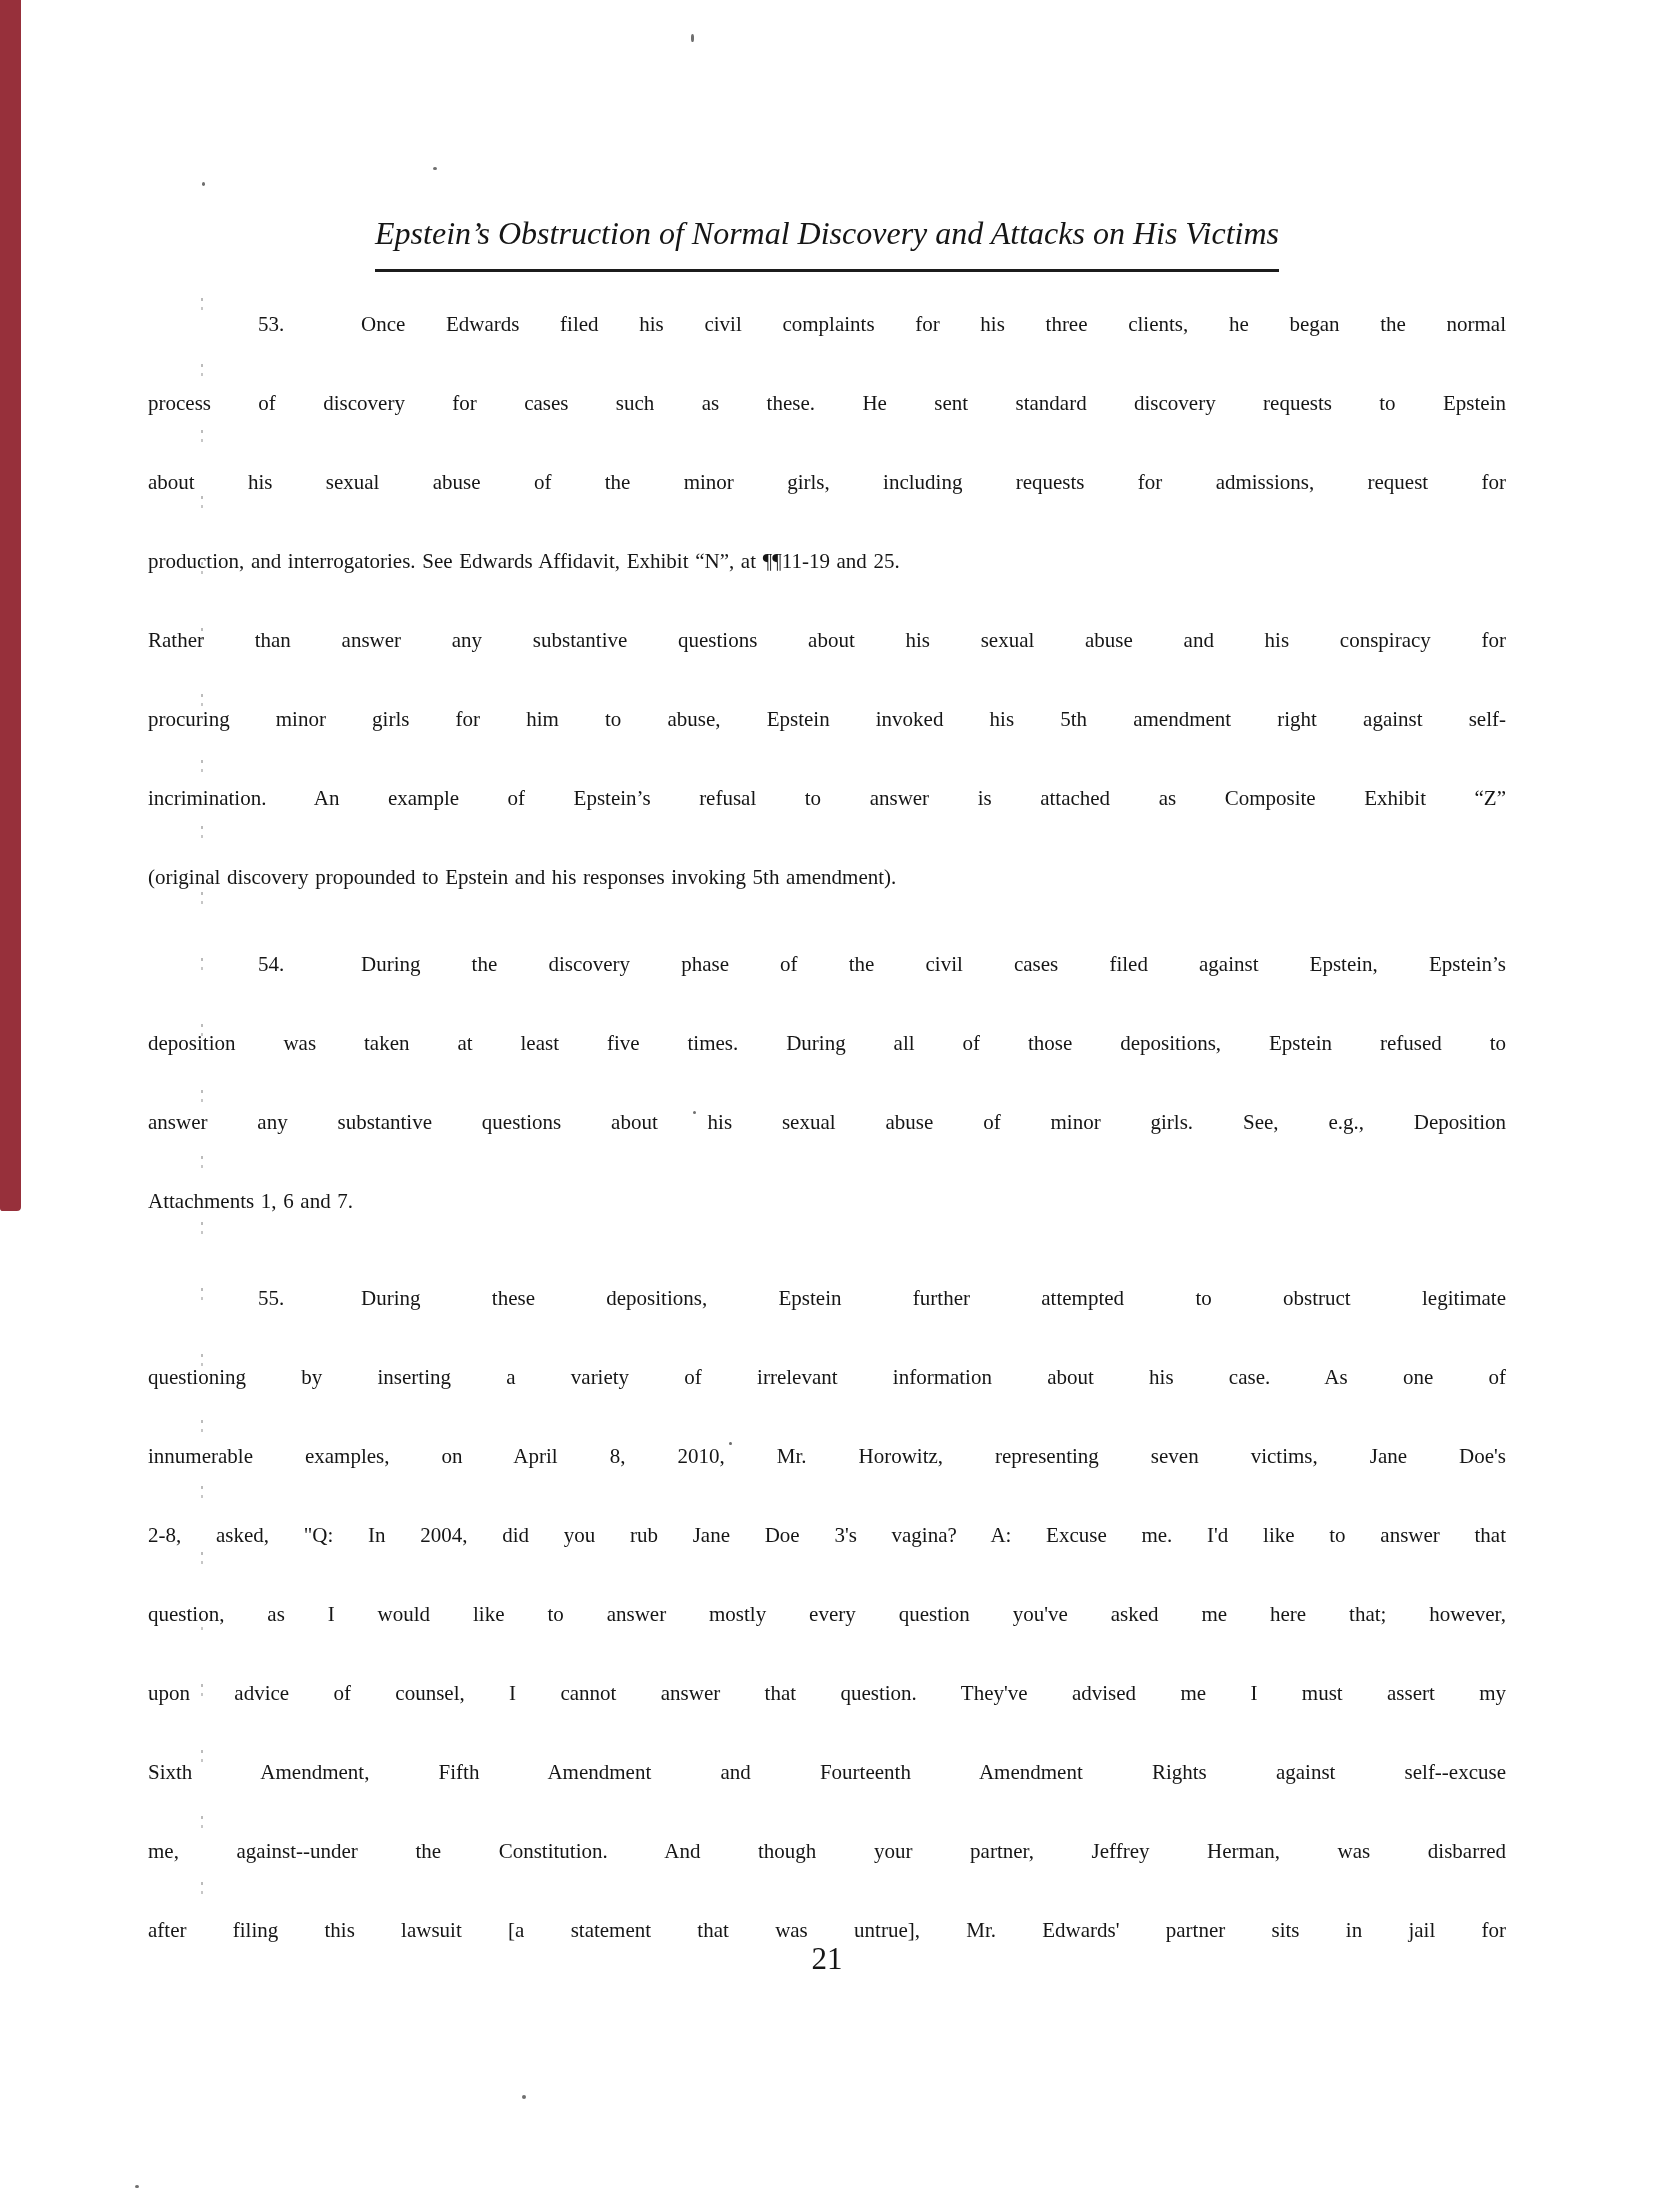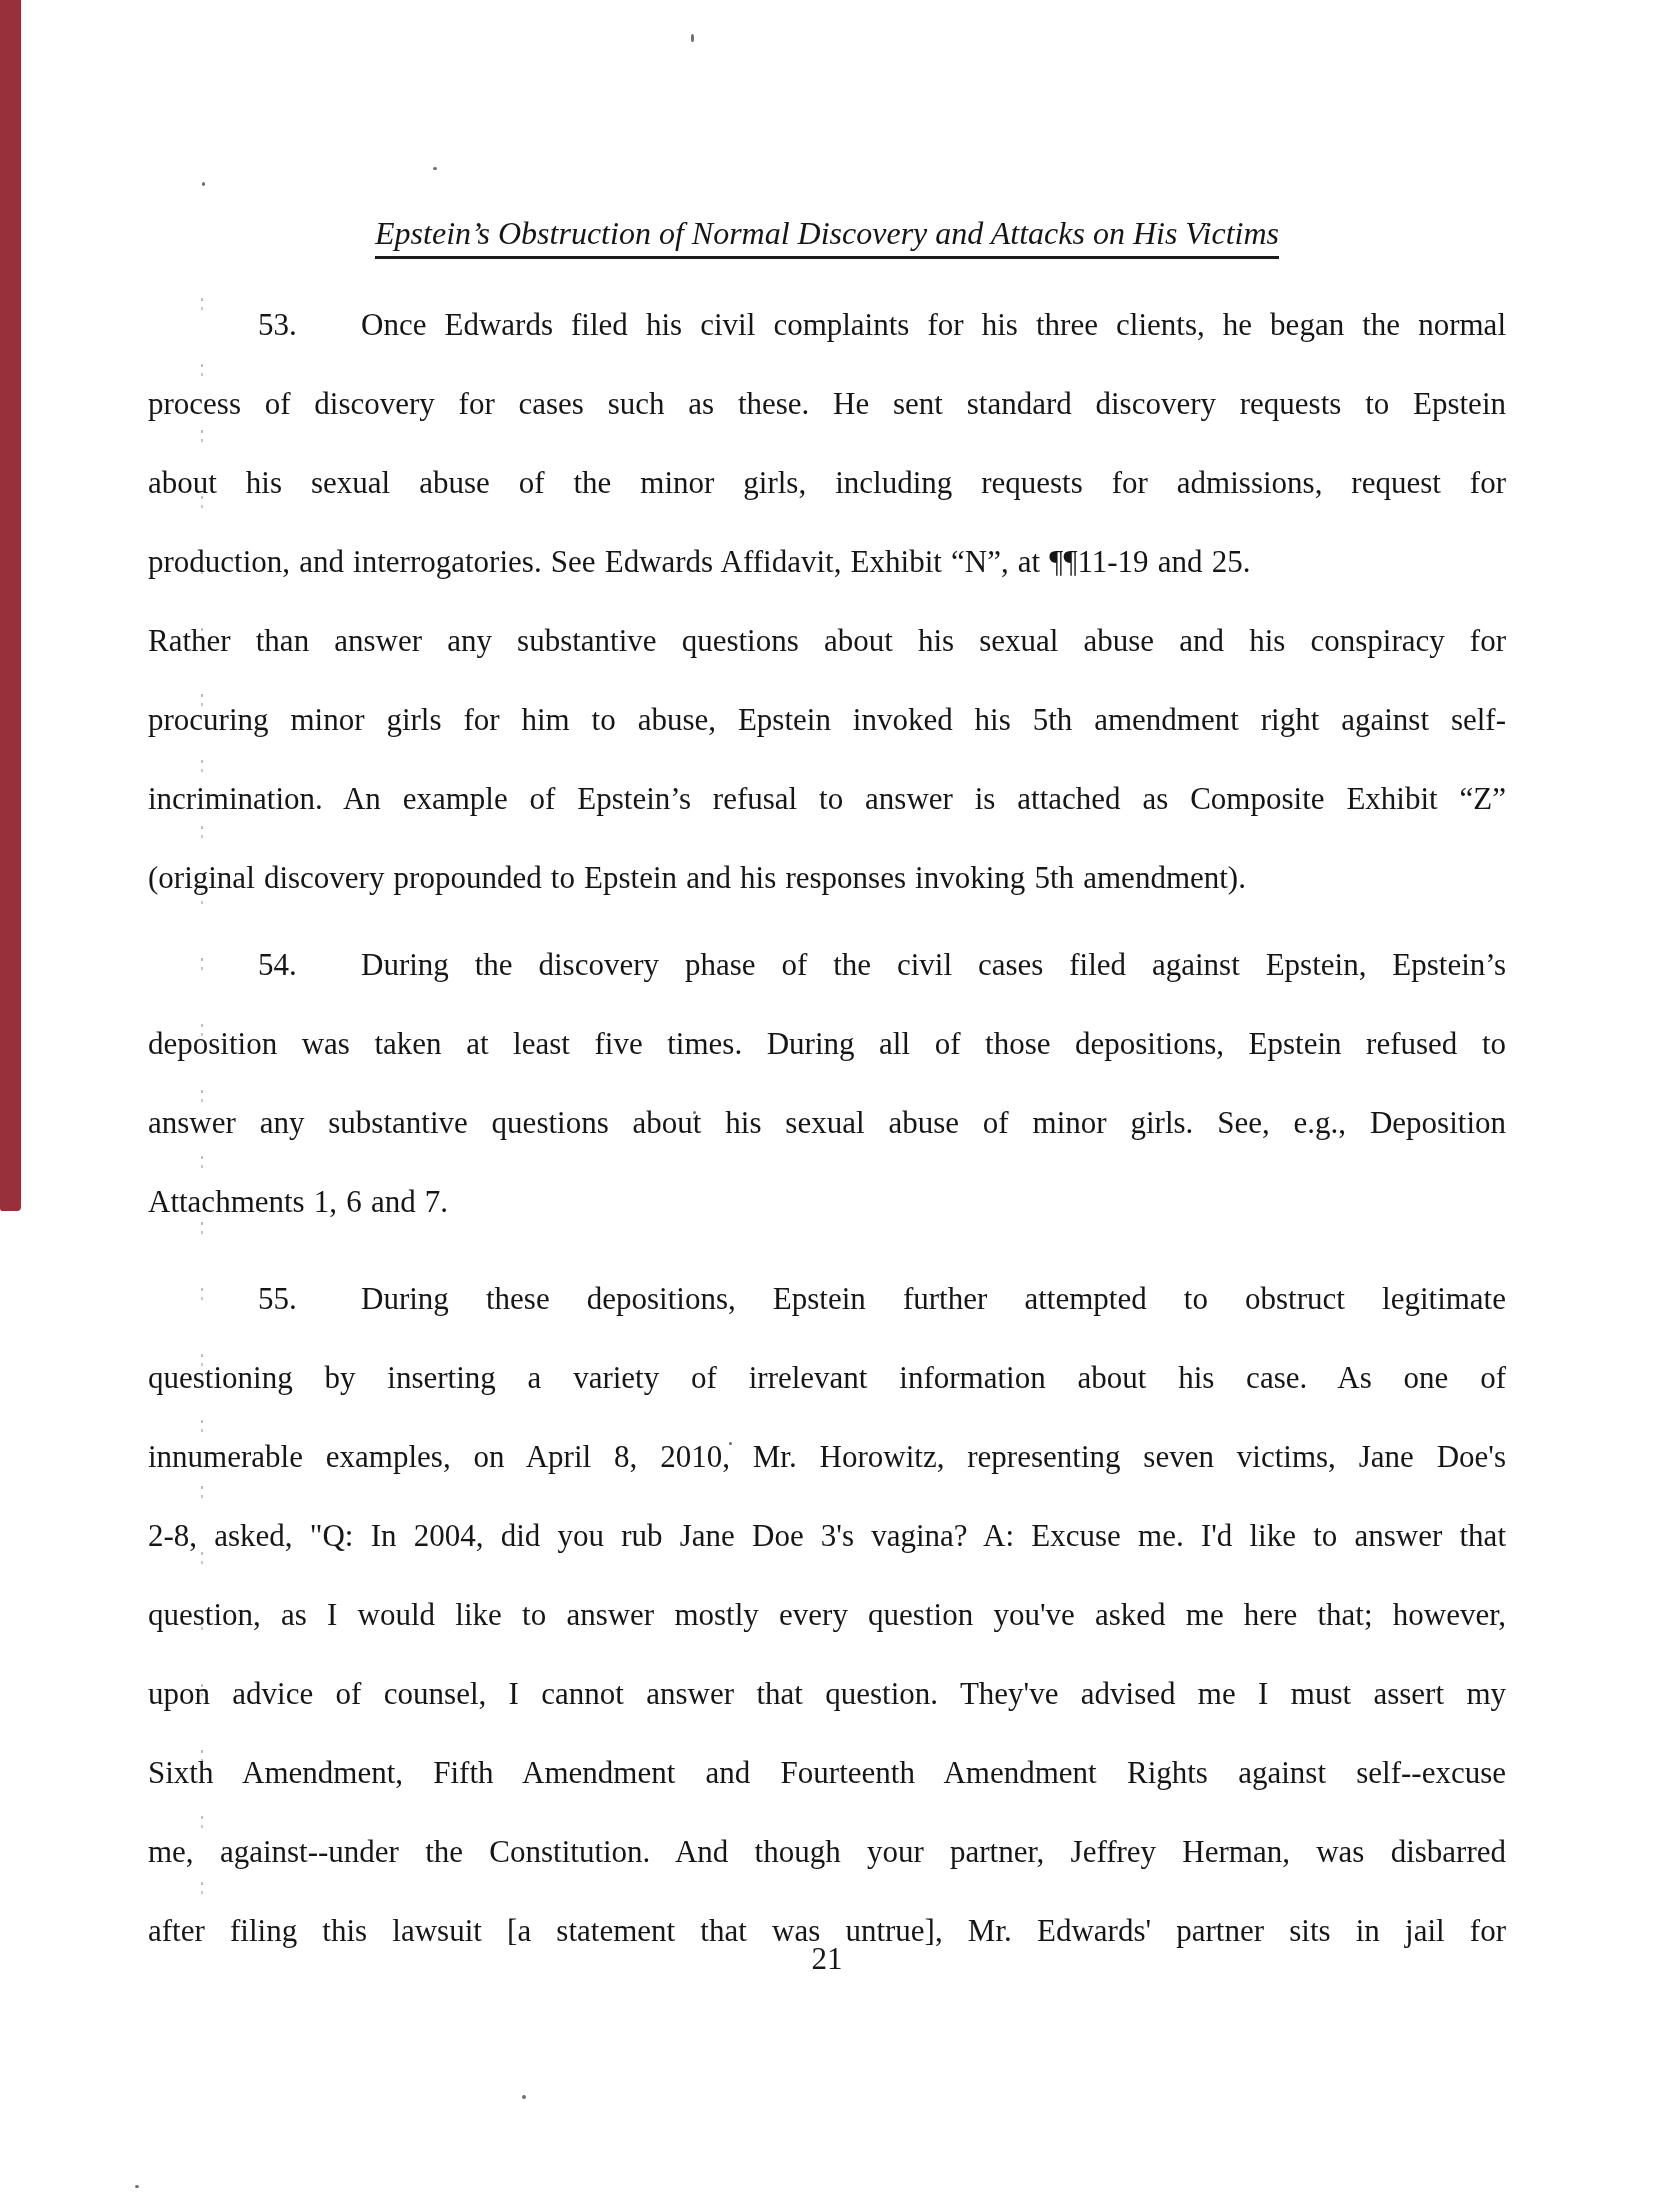--- a/index.html
+++ b/index.html
@@ -16,25 +16,25 @@
     width:20.7px;height:1211px;
     border-radius:0 0 4.1px 2.8px;
   }
   .heading{
     position:absolute;left:148px;top:215px;width:1358px;
     text-align:center;
     font-size:32px;font-style:italic;white-space:nowrap;
   }
   .heading .u{
     border-bottom:3.4px solid #1c1c1c;
-    padding-bottom:5px;
+    padding-bottom:18px;
   }
   .doc-body{
     position:absolute;left:148px;top:285px;width:1358px;
-    font-size:31px;line-height:79px;
+    font-size:21px;line-height:79px;
     word-spacing:1.4px;
   }
   .para{margin:0;}
   .line{
     text-align:justify;
     text-align-last:justify;
   }
   .line.last{
     text-align-last:left;
   }

